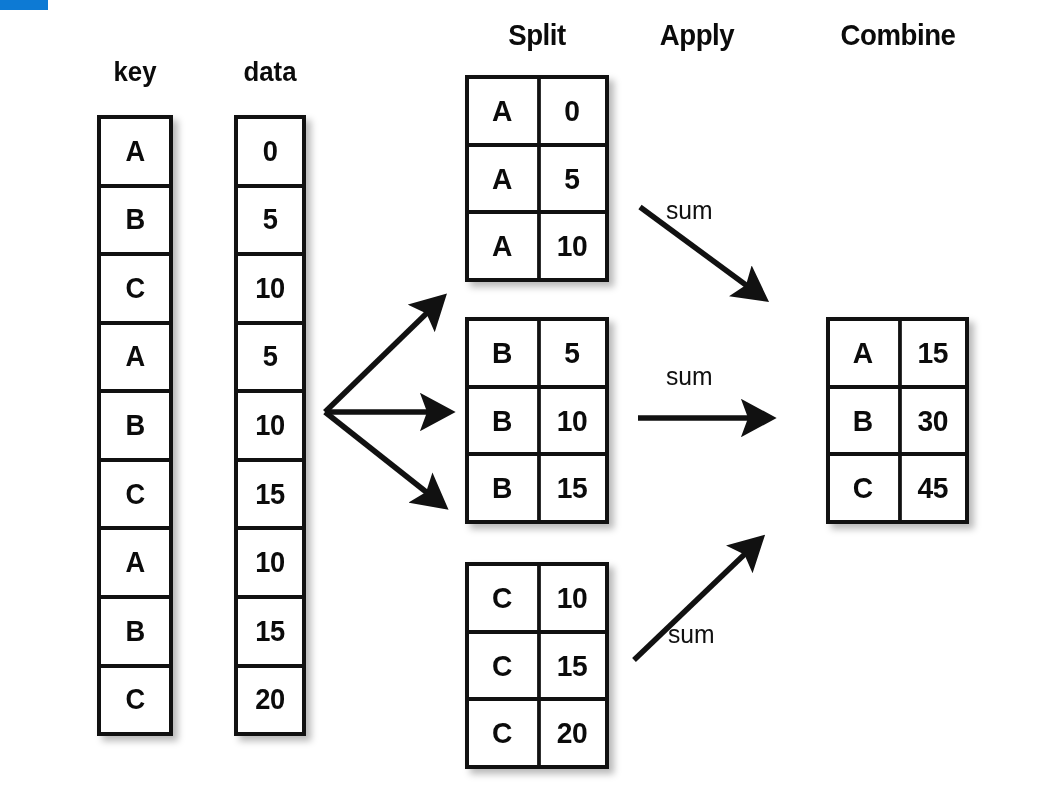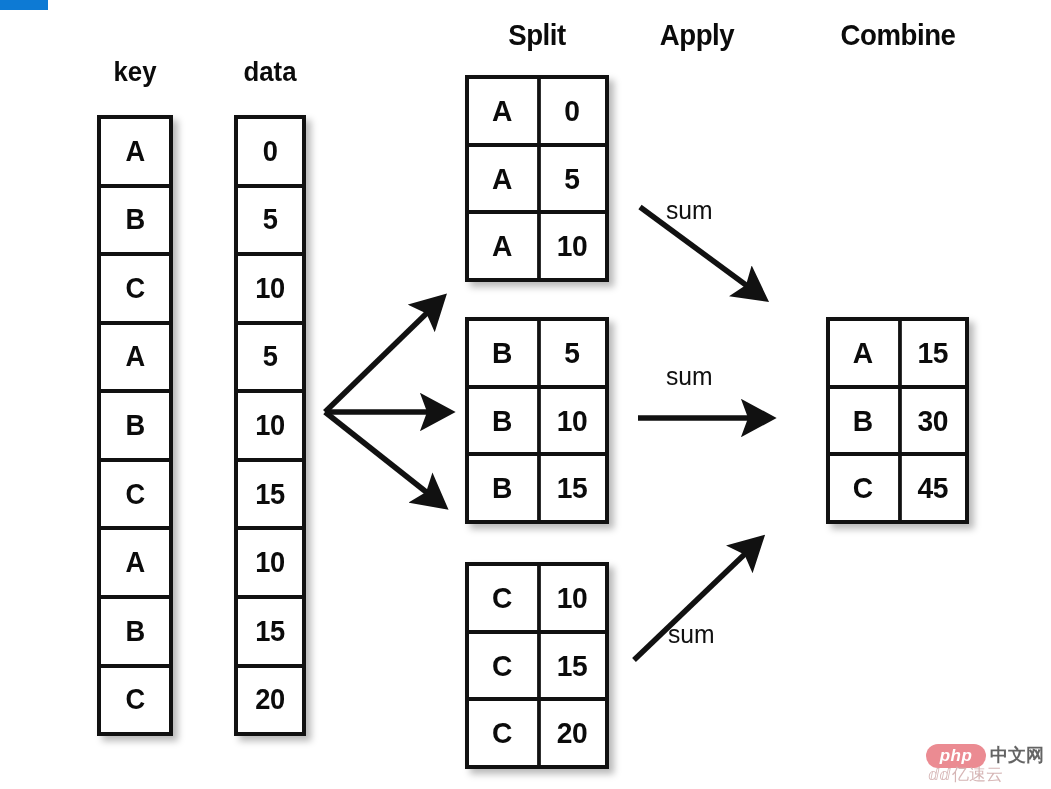--- a/index.html
+++ b/index.html
@@ -323,20 +323,14 @@
 
     <path d="M640,207 L750,288" stroke="#111111" stroke-width="5.5" fill="none" marker-end="url(#ah)"></path>
     <path d="M638,418 L753,418" stroke="#111111" stroke-width="5.5" fill="none" marker-end="url(#ah)"></path>
     <path d="M634,660 L748,551" stroke="#111111" stroke-width="5.5" fill="none" marker-end="url(#ah)"></path>
   </svg>
 
   <div class="sum-label" id="sum-1">sum</div>
   <div class="sum-label" id="sum-2">sum</div>
   <div class="sum-label" id="sum-3">sum</div>
 
-  <div id="watermark">
-    <div id="wm-php">php</div>
-    <div id="wm-cn">中文网</div>
-    <div id="wm-swirl">ⅆⅆ</div>
-    <div id="wm-sub">亿速云</div>
-  </div>
 
 </div>
 
 </body></html>

